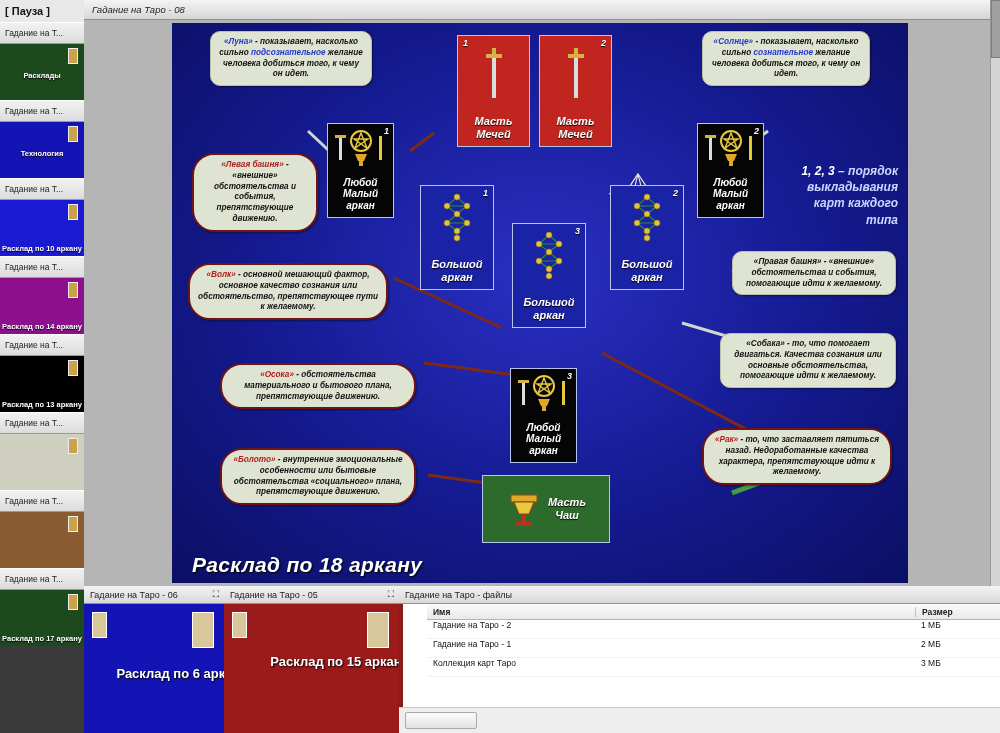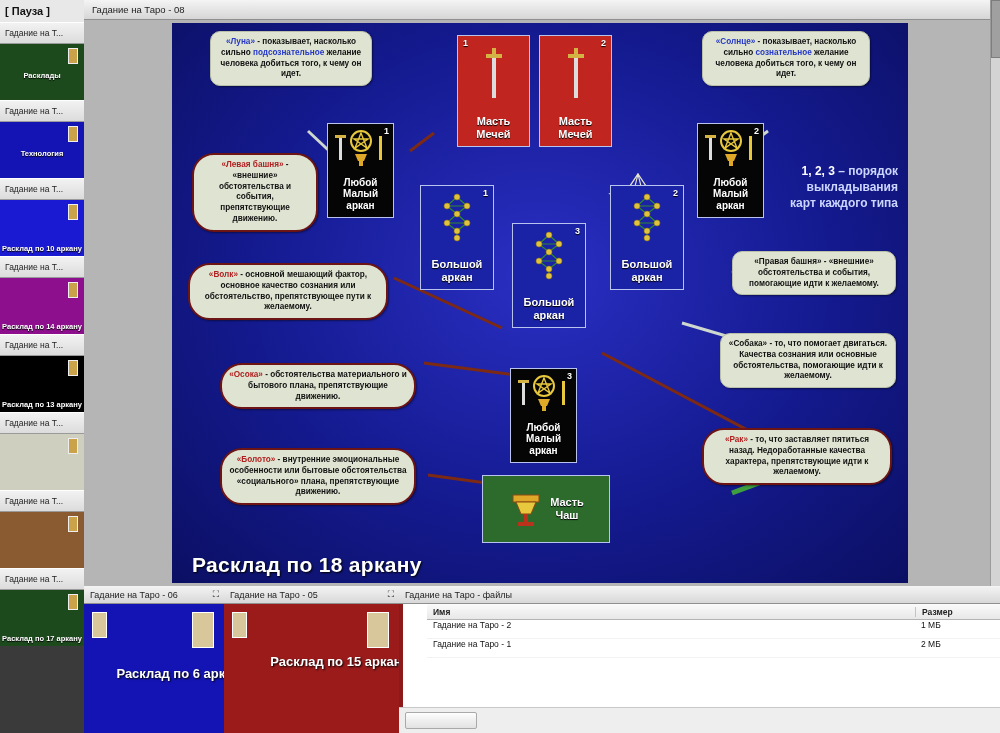--- a/index.html
+++ b/index.html
@@ -25,21 +25,21 @@
      display:flex; align-items:flex-end; justify-content:center; }
   .side-thumb .tlabel { font-size:7.5px; font-weight:bold; color:#fff;
      text-align:center; width:100%; padding-bottom:3px;
      text-shadow:0 1px 1px #000; white-space:nowrap; }
   .side-thumb .tlabel.center { padding-bottom:20px; }
   .mini-card { position:absolute; width:10px; height:16px; border:1px solid #eee;
      background:#c9a24a; }
 
   
   .viewer { position:absolute; left:84px; top:0; width:916px; height:586px;
-     background:#b9b9b9; }
+     background:#b9b9b9;font-style:italic; }
   .viewer-cap { height:20px; background:linear-gradient(#f4f4f4,#d6d6d6);
      border-bottom:1px solid #8f8f8f; display:flex; align-items:center;
      padding-left:8px; }
   .viewer-cap span { font-size:9.5px; color:#222; }
   .slide-wrap { position:absolute; left:0; top:20px; width:916px; height:566px;
      background:#b5b5b5; }
   .slide { position:absolute; left:88px; top:3px; width:736px; height:560px;
      background:#161c9e;
      background-image:radial-gradient(ellipse at 50% 45%, #2a2fc4 0%, #141a8f 55%, #0b0f63 100%); }
 
@@ -449,20 +449,24 @@
             <div class="fl-size">Размер</div>
           </div>
           <div class="frow">
             <div class="fl-name">Гадание на Таро - 2</div>
             <div class="fl-size" style="border-left: none;">1 МБ</div>
           </div>
           <div class="frow">
             <div class="fl-name">Гадание на Таро - 1</div>
             <div class="fl-size" style="border-left: none;">2 МБ</div>
           </div>
+          <div class="frow">
+            <div class="fl-name">Коллекция карт Таро</div>
+            <div class="fl-size" style="border-left: none;">3 МБ</div>
+          </div>
           <div class="flist-foot">
             <div class="btn"></div>
           </div>
         </div>
       </div>
     </div>
 
 </div>
 
 </body></html>

